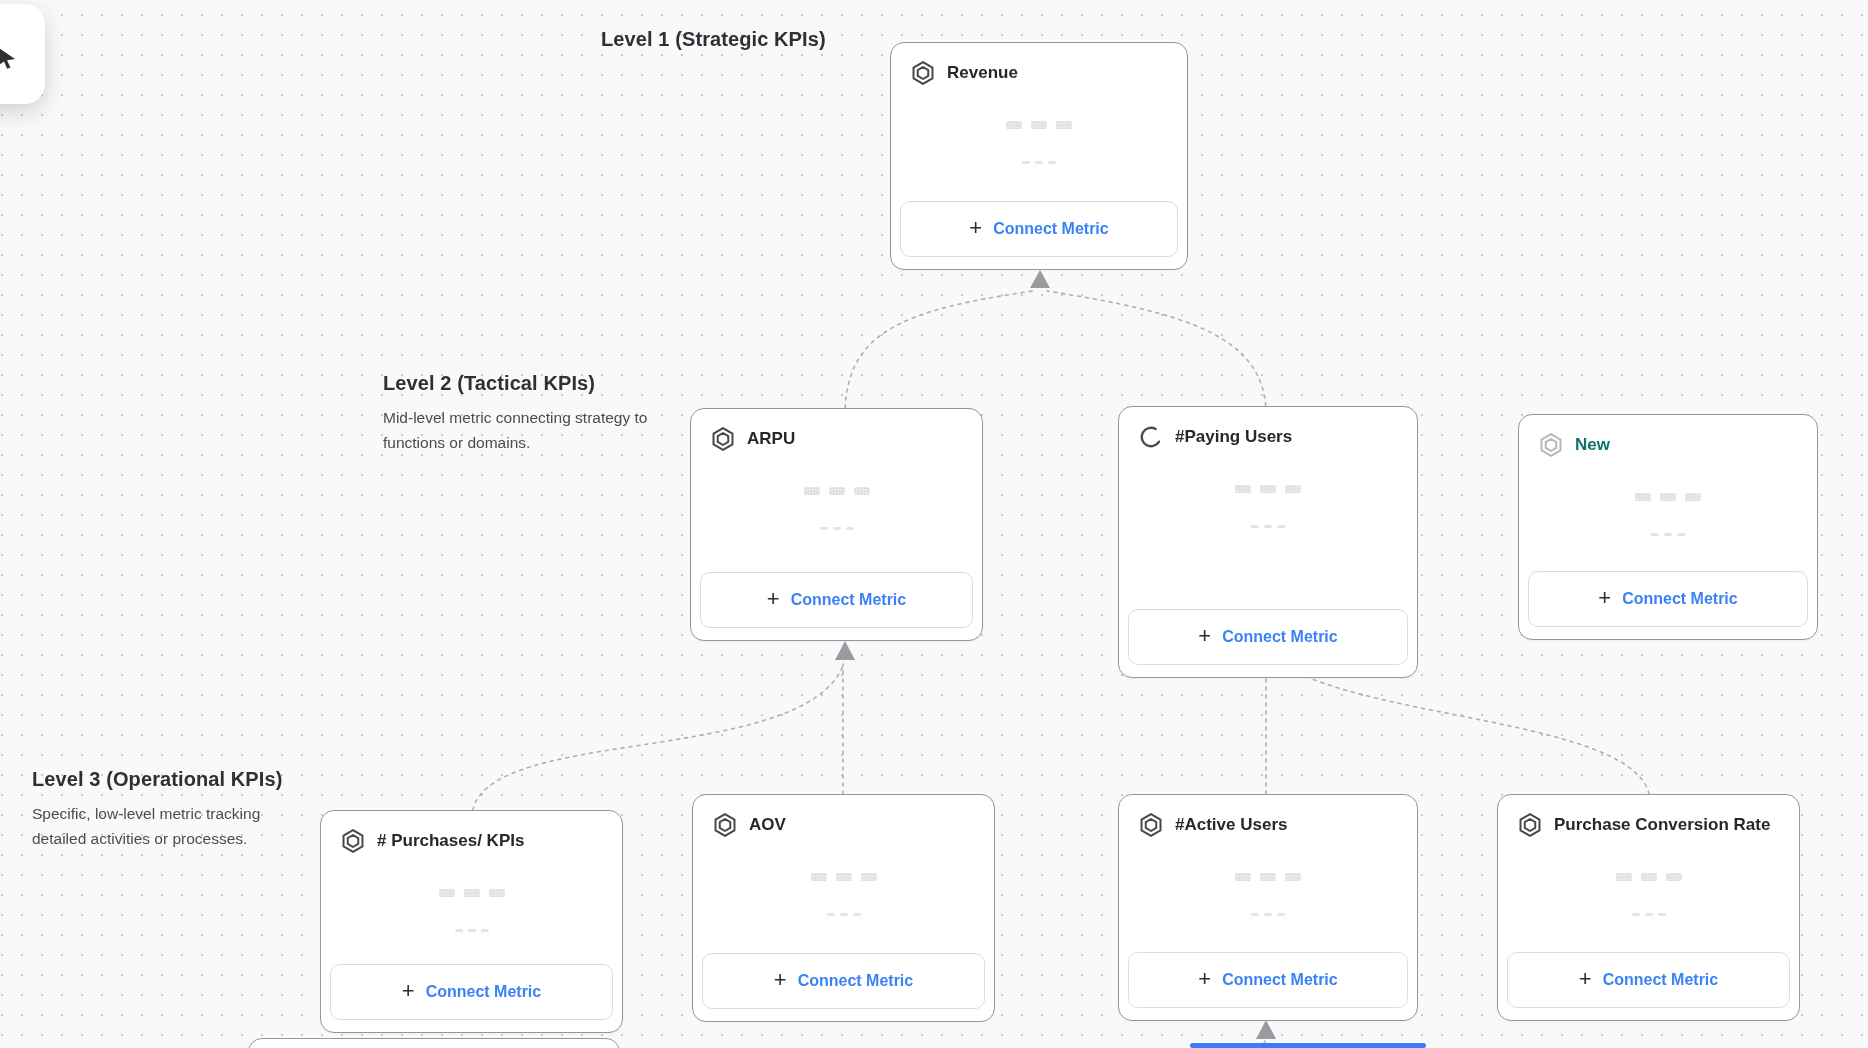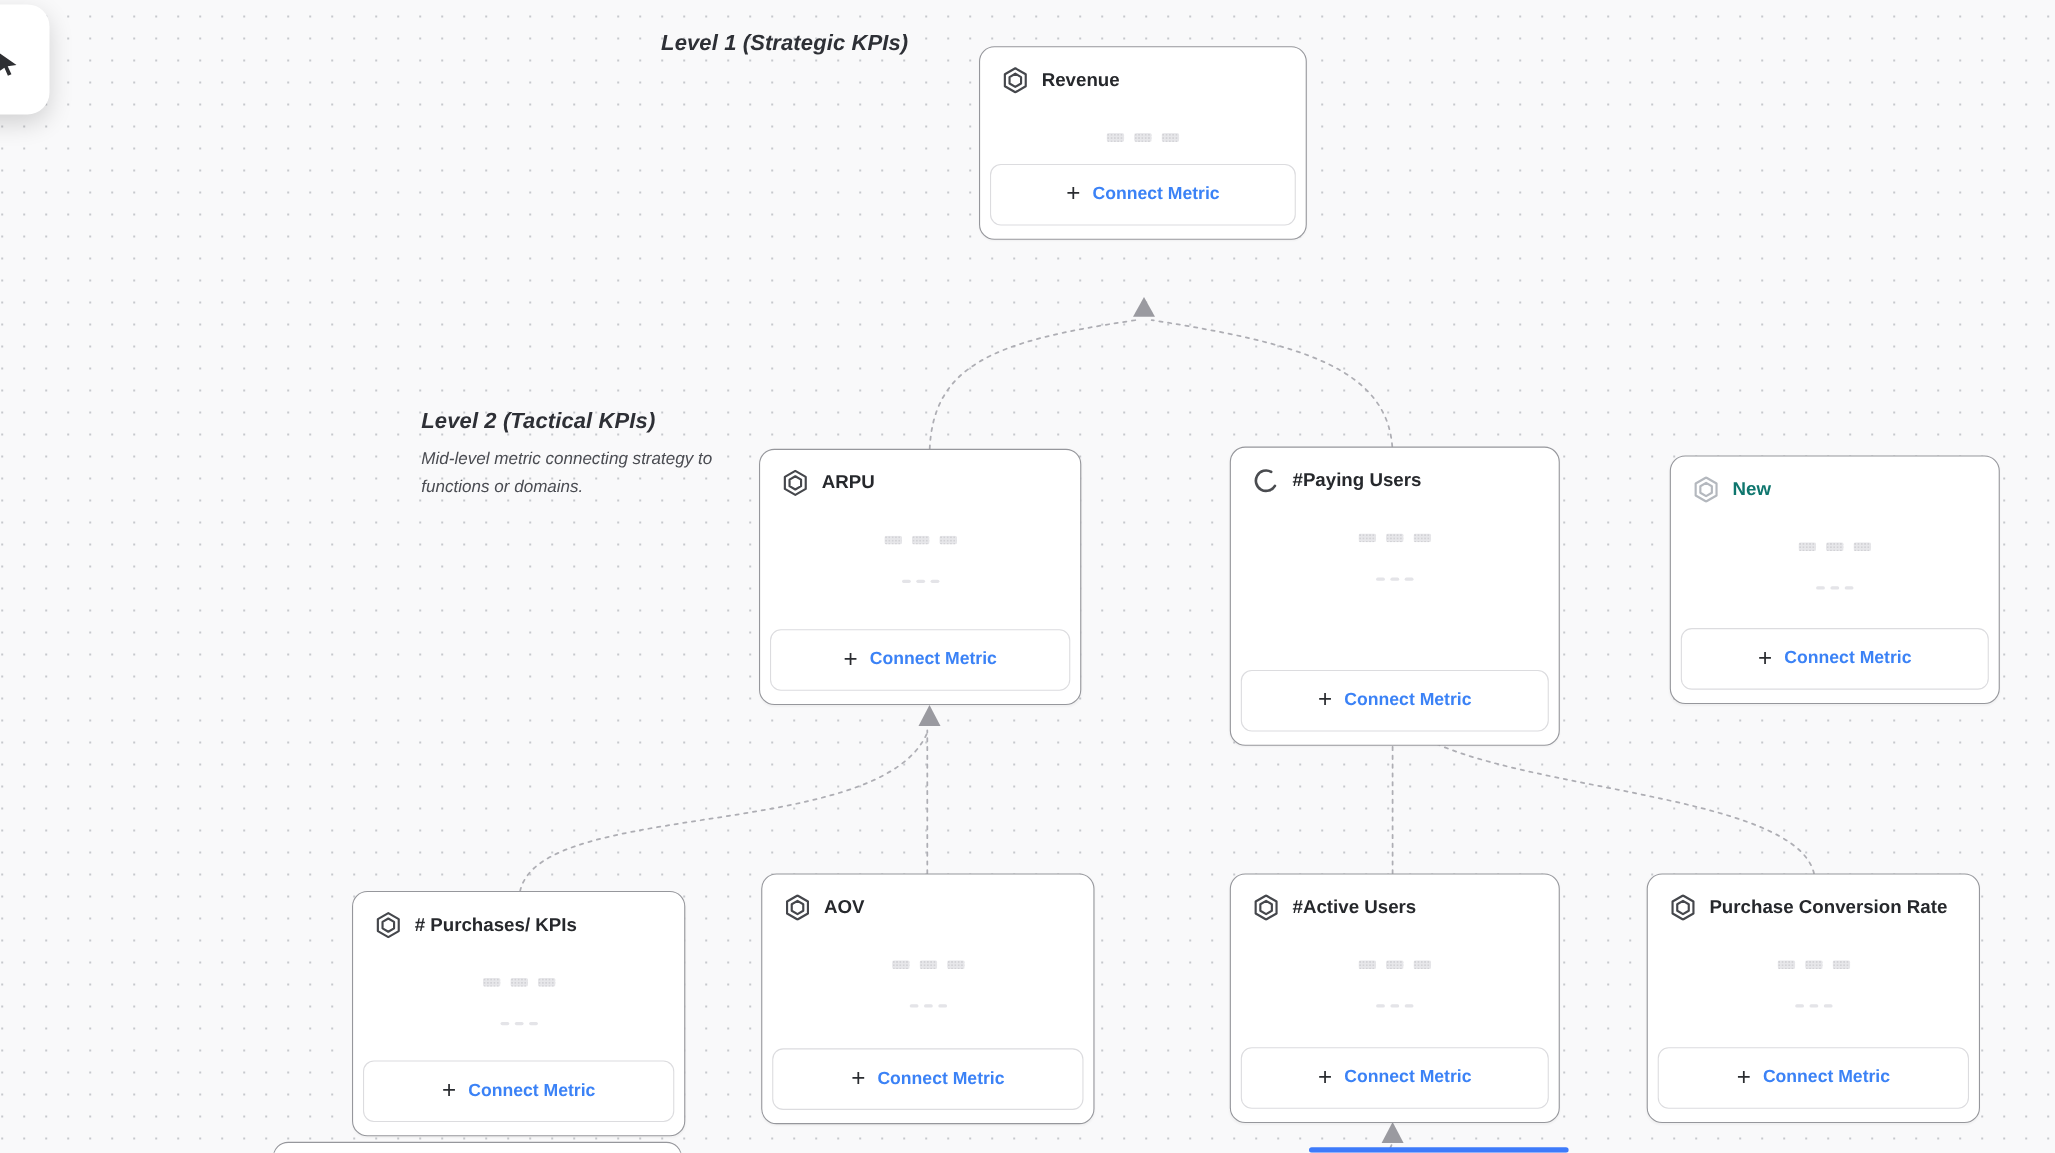--- a/index.html
+++ b/index.html
@@ -12,21 +12,21 @@
     position:relative;width:1868px;height:1048px;overflow:hidden;
     background-color:#f9f9fa;
     background-image:radial-gradient(circle,#c7c9cd 1.1px,rgba(0,0,0,0) 1.4px);
     background-size:20px 20px;
     background-position:12px 5px;
   }
   .connectors{position:absolute;left:0;top:0;pointer-events:none;}
   .connectors path{fill:none;stroke:#aeaeb4;stroke-width:1.6;stroke-dasharray:3 5;stroke-linecap:round;}
   .connectors polygon{fill:#9a9aa0;stroke:none;}
 
-  .level-label{position:absolute;font-style:italic;}
+  .level-label{position:absolute;}
   .level-label h2{margin:0 0 10px 0;font-size:20px;font-weight:700;color:#2e3036;letter-spacing:.1px;}
   .level-label p{margin:0;font-size:15.5px;line-height:1.62;color:#4a4c52;}
 
   .card{
     position:absolute;background:#ffffff;
     border:1.5px solid #96979c;border-radius:14px;
     box-shadow:0 1px 2px rgba(0,0,0,.04);
     box-sizing:border-box;
   }
   .card-header{position:absolute;left:20px;top:18px;display:flex;align-items:center;gap:12px;}
@@ -102,22 +102,26 @@
     </svg>
   </div>
 
   <div class="level-label" style="left:601px;top:28px;width:270px;">
     <h2>Level 1 (Strategic KPIs)</h2>
   </div>
   <div class="level-label" style="left:383px;top:372px;width:270px;">
     <h2>Level 2 (Tactical KPIs)</h2>
     <p>Mid-level metric connecting strategy to functions or domains.</p>
   </div>
-
-  <div class="card" style="left:890px;top:42px;width:298px;height:176px;">
+  <div class="level-label" style="left:32px;top:768px;width:280px;">
+    <h2>Level 3 (Operational KPIs)</h2>
+    <p>Specific, low-level metric tracking detailed activities or processes.</p>
+  </div>
+
+  <div class="card" style="left:890px;top:42px;width:298px;height:228px;">
     <div class="card-header">
       <span class="icon">
         <svg width="24" height="24" viewBox="0 0 22 22">
           <polygon points="11,1 19.7,6 19.7,16 11,21 2.3,16 2.3,6"></polygon>
           <polygon points="11,5.5 15.8,8.3 15.8,13.7 11,16.5 6.2,13.7 6.2,8.3"></polygon>
         </svg>
       </span>
       <span class="card-title">Revenue</span>
     </div>
     <div class="skeleton-row row1">

